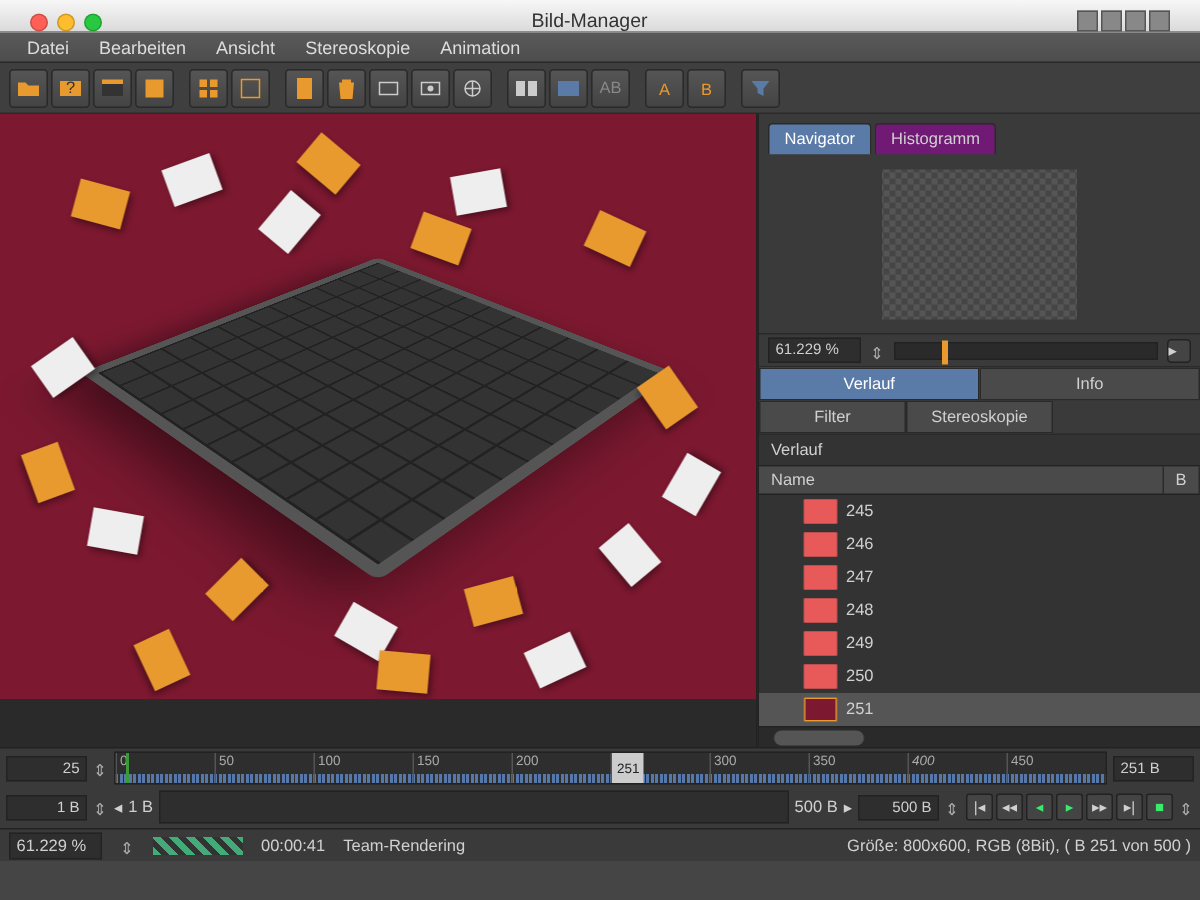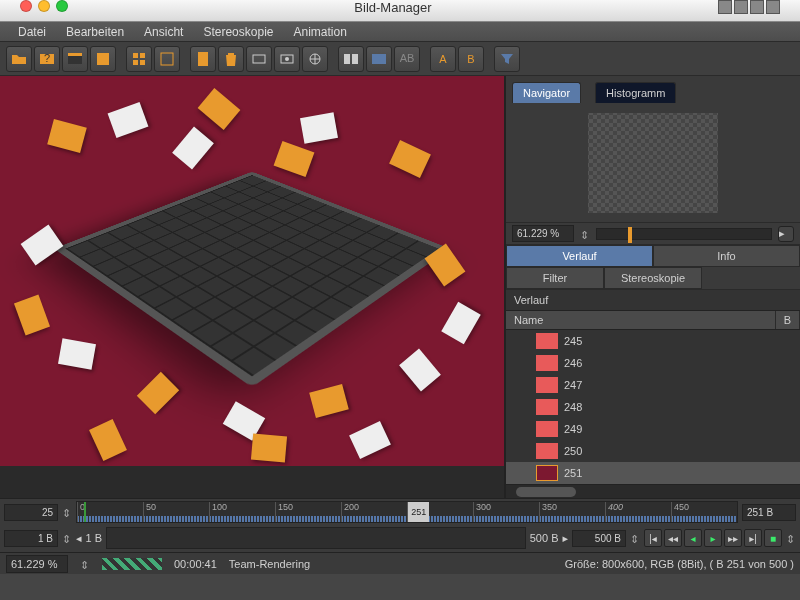--- a/index.html
+++ b/index.html
@@ -1,38 +1,38 @@
 <!DOCTYPE html>
 <html><head>
 <meta charset="utf-8">
 <style>
 *{margin:0;padding:0;box-sizing:border-box;font-family:Arial,Helvetica,sans-serif;font-size:11px;color:#d0d0d0;user-select:none}
 body{width:800px;height:600px;background:#454545;overflow:hidden}
-.titlebar{height:22px;background:linear-gradient(#f7f7f7,#dadada);display:flex;align-items:flex-start;padding:0 20px;border-bottom:1px solid #888}
+.titlebar{height:22px;background:linear-gradient(#f7f7f7,#dadada);display:flex;align-items:flex-end;padding:0 20px;border-bottom:1px solid #888}
 .win-btns{display:flex;gap:6px}
 .wb{width:12px;height:12px;border-radius:50%;border:1px solid rgba(0,0,0,.2)}
 .wb.r{background:#ff5f57}.wb.y{background:#ffbd2e}.wb.g{background:#28c940}
 .title{flex:1;text-align:center;color:#333;font-size:13px}
 .topicons{display:flex;gap:2px}
 .topicons div{width:14px;height:14px;background:#888;border:1px solid #555}
 .menubar{height:20px;background:linear-gradient(#5a5a5a,#4d4d4d);display:flex;align-items:center;padding:0 10px;gap:4px;border-bottom:1px solid #2a2a2a}
 .menubar span{padding:2px 8px;color:#ddd;font-size:12px}
 .toolbar{height:34px;background:#3f3f3f;display:flex;align-items:center;padding:0 6px;gap:2px;border-bottom:1px solid #2a2a2a}
 .tb{width:26px;height:26px;background:linear-gradient(#555,#444);border:1px solid #2a2a2a;border-radius:3px;display:flex;align-items:center;justify-content:center}
 .tb svg{width:16px;height:16px}
 .tsep{width:6px}
 .main{display:flex;height:422px}
 .viewport{width:505px;height:100%;background:#2a2a2a;position:relative;border-right:1px solid #222}
 .render{width:100%;height:390px;background:#7c1830;position:relative;overflow:hidden}
 .grid3d{position:absolute;left:50%;top:50%;width:280px;height:280px;transform:translate(-50%,-58%) perspective(600px) rotateX(60deg) rotateZ(45deg);background:repeating-linear-gradient(0deg,#222 0 2px,transparent 2px 24px),repeating-linear-gradient(90deg,#222 0 2px,transparent 2px 24px),#333;border:8px solid #555;border-radius:6px;box-shadow:0 20px 40px rgba(0,0,0,.5)}
 .paper{position:absolute;width:34px;height:26px;box-shadow:2px 2px 4px rgba(0,0,0,.4)}
 .paper.o{background:#e89a2e}.paper.w{background:#eee}
 .sidebar{width:295px;height:100%;background:#3a3a3a;display:flex;flex-direction:column;border-left:1px solid #222}
-.nav-tabs{display:flex;padding:6px 6px 0;gap:14px}
-.tab{padding:4px 10px;background:#0f172a;border:1px solid #2a2a2a;border-bottom:none;border-radius:3px 3px 0 0;font-size:11px}
+.nav-tabs{display:flex;padding:6px 6px 0;gap:2px}
+.tab{padding:4px 10px;background:#701a75;border:1px solid #2a2a2a;border-bottom:none;border-radius:3px 3px 0 0;font-size:11px}
 .tab.act{background:#5a7aa8;color:#fff}
 .nav-prev{height:120px;background:#3a3a3a;display:flex;align-items:center;justify-content:center;border-bottom:1px solid #2a2a2a}
 .thumb{width:130px;height:100px;background:repeating-conic-gradient(#555 0 25%,#454545 0 50%) 50%/8px 8px}
 .zoomrow{display:flex;align-items:center;height:22px;padding:0 6px;gap:6px;border-bottom:1px solid #2a2a2a}
 .zoomval{width:62px;background:#2e2e2e;border:1px solid #222;padding:2px 4px;font-size:10px}
 .harr{width:10px;height:10px;color:#aaa}
 .zslider{flex:1;height:12px;background:#2a2a2a;border:1px solid #222;position:relative}
 .zslider .h{position:absolute;left:18%;top:-2px;width:4px;height:16px;background:#e89a2e}
 .rnd{width:16px;height:16px;background:#444;border:1px solid #222;border-radius:3px}
 .triple{display:flex;flex-direction:column;border-bottom:1px solid #2a2a2a}

